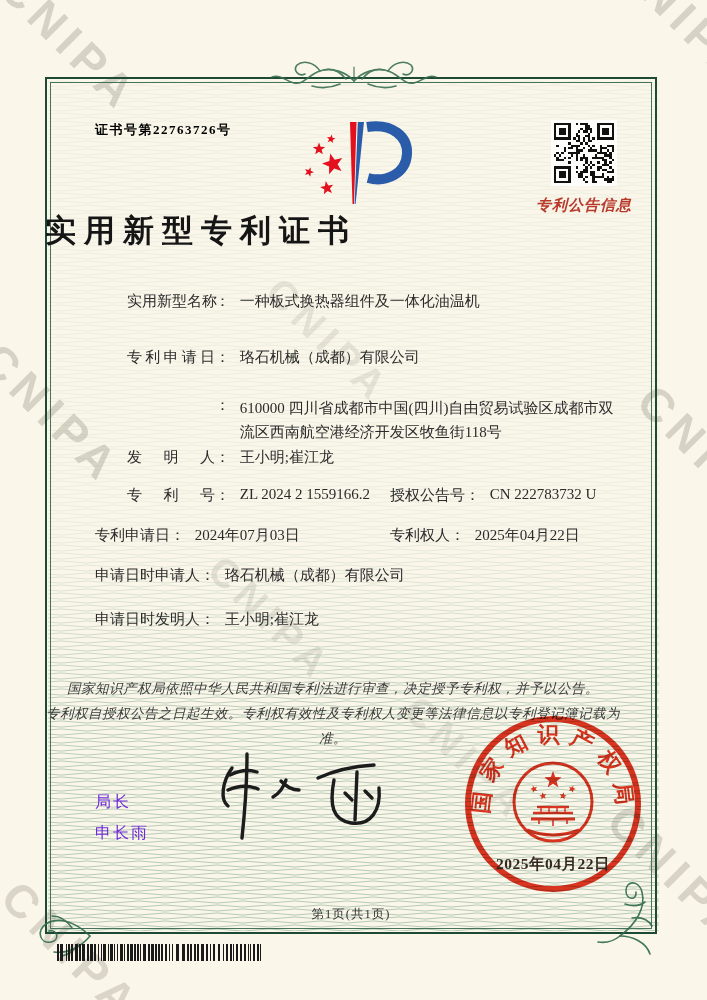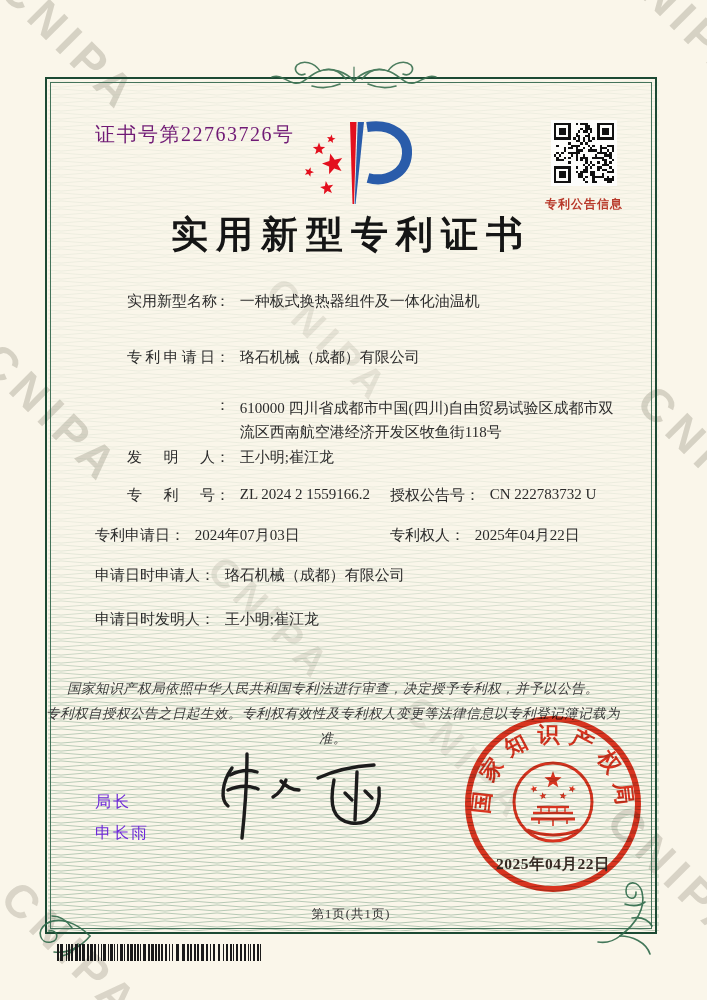--- a/index.html
+++ b/index.html
@@ -20,28 +20,28 @@
   }
   .waves{position:absolute;left:48px;top:80px;pointer-events:none;}
   .ornament{position:absolute;pointer-events:none;}
   
   .wm{
     position:absolute;font-family:"Liberation Sans","DejaVu Sans",sans-serif;
     font-weight:bold;color:#a39d8d;transform:rotate(45deg);
     letter-spacing:7px;pointer-events:none;white-space:nowrap;
   }
   
-  .cert-no{position:absolute;left:95px;top:121px;font-size:20px;letter-spacing:1.5px;color:#701a75;}
+  .cert-no{position:absolute;left:95px;top:121px;font-size:13px;letter-spacing:1.5px;color:#000000;font-weight:bold;}
   .logo{position:absolute;left:298px;top:116px;}
   .qr-block{position:absolute;left:536px;top:120px;width:96px;text-align:center;}
   .qr{background:#fdfdfb;padding:3px;display:inline-block;line-height:0;}
-  .qr-caption{margin-top:9px;font-size:12px;color:#b8392a;letter-spacing:1px;font-weight:bold;}
+  .qr-caption{margin-top:9px;font-size:15px;color:#b8392a;letter-spacing:1px;font-style:italic;font-weight:bold;}
   .title{
-    position:absolute;left:45px;top:210px;width:612px;text-align:center;
-    font-size:37px;font-weight:bold;letter-spacing:8px;color:#151515;
+    position:absolute;left:45px;top:210px;width:612px;
+    font-size:31px;font-weight:bold;letter-spacing:8px;color:#151515;
   }
   
   .fields{position:absolute;left:95px;top:0;width:525px;font-size:15px;}
   .row{position:absolute;left:0;white-space:nowrap;}
   .lbl{display:inline-block;width:88px;text-align:justify;text-align-last:justify;vertical-align:top;margin-left:32px;}
   .lbl-wide{display:inline-block;vertical-align:top;}
   .colon{display:inline-block;vertical-align:top;}
   .val{display:inline-block;margin-left:6px;vertical-align:top;}
   .addr-val{display:inline-block;margin-left:6px;vertical-align:top;line-height:24px;white-space:normal;width:400px;}
   .col-right{position:absolute;left:295px;top:0;white-space:nowrap;}

